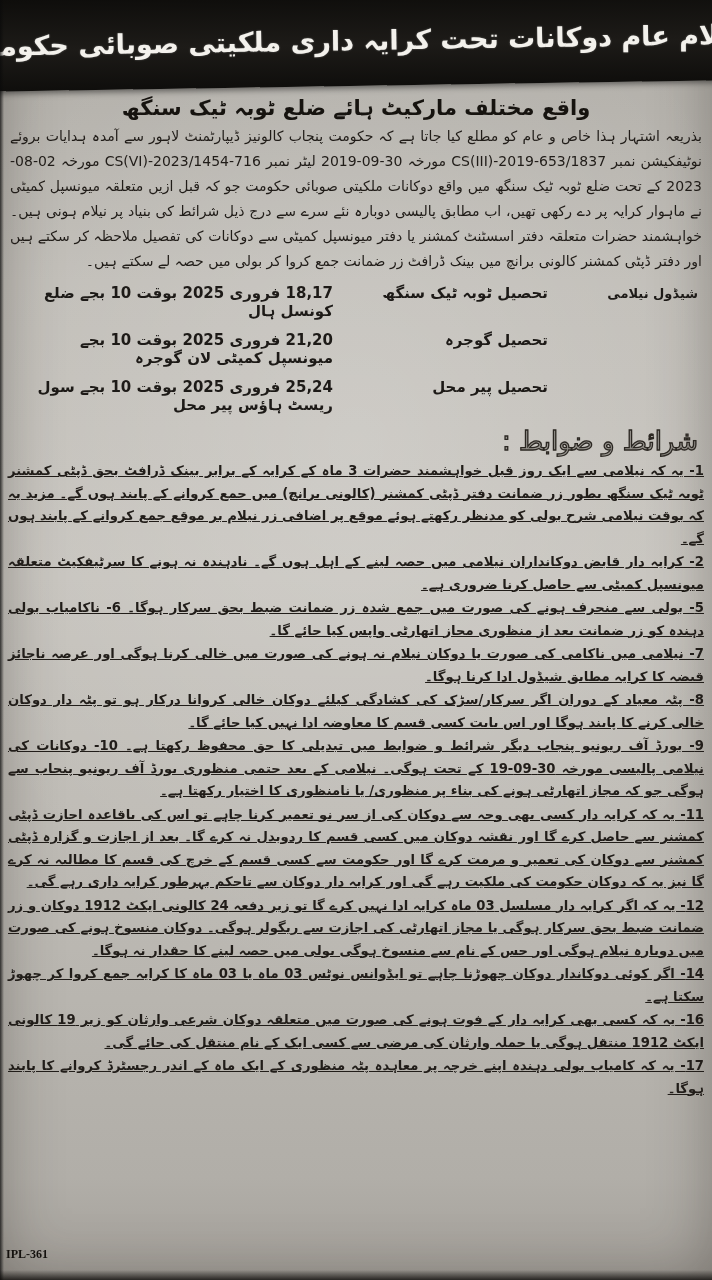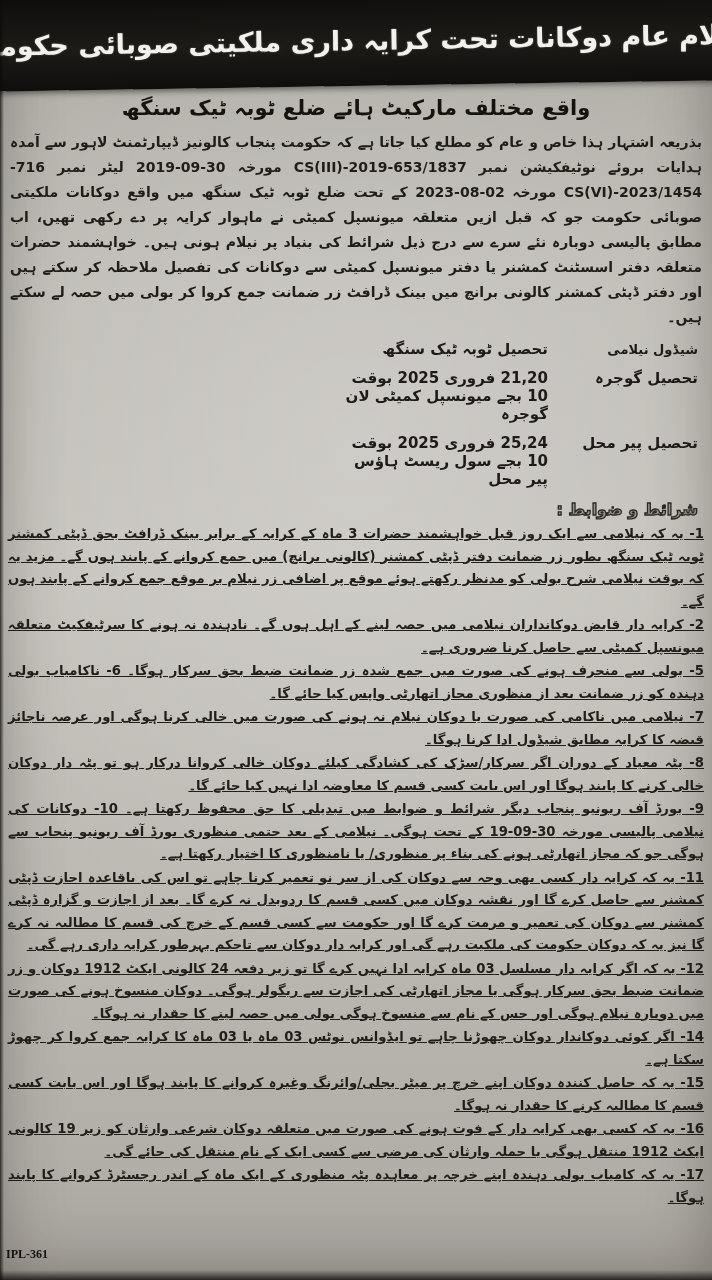--- a/index.html
+++ b/index.html
@@ -37,40 +37,40 @@
     text-shadow:0 0 2px rgba(255,255,255,.35);
     letter-spacing:0;
   }
   .subheader{
     text-align:center;
     font-size:21px;font-weight:bold;
     margin:10px 20px 4px 20px;
     color:#16130f;
   }
   .intro{
-    margin:10px 10px 0 10px;
+    margin:4px 10px 0 10px;
     font-size:14px;line-height:25px;
-    font-weight:bold;
+    font-weight:normal;
     text-align:justify;
     color:#201c18;
   }
   .schedule{
     margin:10px 14px 0 14px;
     display:grid;
     grid-template-columns:150px 215px 1fr;
     row-gap:11px;
     font-size:15px;font-weight:bold;
     align-items:baseline;
   }
   .schedule .label{font-size:13px;}
   .schedule .tehsil{}
   .schedule .dt{text-align:right;}
   .terms-heading{
     margin:12px 14px 2px 14px;
-    font-size:16px;font-weight:bold;
+    font-size:26px;font-weight:normal;
     color:rgba(190,187,180,.25);
     -webkit-text-stroke:1.3px #2b2722;
     text-shadow:0 0 1px rgba(43,39,34,.4);
   }
   .terms{
     margin:4px 8px 0 8px;
     font-size:13.2px;line-height:22.5px;
     font-weight:bold;
     text-align:justify;
     color:#211d19;
@@ -96,20 +96,21 @@
     <div class="banner-title">نیلام عام دوکانات تحت کرایہ داری ملکیتی صوبائی حکومت</div>
   </div>
 
   <div class="subheader">واقع مختلف مارکیٹ ہائے ضلع ٹوبہ ٹیک سنگھ</div>
 
   <div class="intro">بذریعہ اشتہار ہذا خاص و عام کو مطلع کیا جاتا ہے کہ حکومت پنجاب کالونیز ڈیپارٹمنٹ لاہور سے آمدہ ہدایات بروئے نوٹیفکیشن نمبر 653/1837-2019-CS(III) مورخہ 30-09-2019 لیٹر نمبر 716-2023/1454-CS(VI) مورخہ 02-08-2023 کے تحت ضلع ٹوبہ ٹیک سنگھ میں واقع دوکانات ملکیتی صوبائی حکومت جو کہ قبل ازیں متعلقہ میونسپل کمیٹی نے ماہوار کرایہ پر دے رکھی تھیں، اب مطابق پالیسی دوبارہ نئے سرے سے درج ذیل شرائط کی بنیاد پر نیلام ہونی ہیں۔ خواہشمند حضرات متعلقہ دفتر اسسٹنٹ کمشنر یا دفتر میونسپل کمیٹی سے دوکانات کی تفصیل ملاحظہ کر سکتے ہیں اور دفتر ڈپٹی کمشنر کالونی برانچ میں بینک ڈرافٹ زر ضمانت جمع کروا کر بولی میں حصہ لے سکتے ہیں۔</div>
 
   <div class="schedule">
     <div class="label">شیڈول نیلامی</div>
     <div class="tehsil">تحصیل ٹوبہ ٹیک سنگھ</div>
+    <div class="dt">18,17 فروری 2025 بوقت 10 بجے ضلع کونسل ہال</div>
 
     <div class="label"></div>
     <div class="tehsil">تحصیل گوجرہ</div>
     <div class="dt">21,20 فروری 2025 بوقت 10 بجے میونسپل کمیٹی لان گوجرہ</div>
 
     <div class="label"></div>
     <div class="tehsil">تحصیل پیر محل</div>
     <div class="dt">25,24 فروری 2025 بوقت 10 بجے سول ریسٹ ہاؤس پیر محل</div>
   </div>
 
@@ -118,21 +119,20 @@
   <div class="terms">
     <p>1- یہ کہ نیلامی سے ایک روز قبل خواہشمند حضرات 3 ماہ کے کرایہ کے برابر بینک ڈرافٹ بحق ڈپٹی کمشنر ٹوبہ ٹیک سنگھ بطور زر ضمانت دفتر ڈپٹی کمشنر (کالونی برانچ) میں جمع کروانے کے پابند ہوں گے۔ مزید یہ کہ بوقت نیلامی شرح بولی کو مدنظر رکھتے ہوئے موقع پر اضافی زر نیلام بر موقع جمع کروانے کے پابند ہوں گے۔</p>
     <p>2- کرایہ دار قابض دوکانداران نیلامی میں حصہ لینے کے اہل ہوں گے۔ نادہندہ نہ ہونے کا سرٹیفکیٹ متعلقہ میونسپل کمیٹی سے حاصل کرنا ضروری ہے۔</p>
     <p>5- بولی سے منحرف ہونے کی صورت میں جمع شدہ زر ضمانت ضبط بحق سرکار ہوگا۔ 6- ناکامیاب بولی دہندہ کو زر ضمانت بعد از منظوری مجاز اتھارٹی واپس کیا جائے گا۔</p>
     <p>7- نیلامی میں ناکامی کی صورت یا دوکان نیلام نہ ہونے کی صورت میں خالی کرنا ہوگی اور عرصہ ناجائز قبضہ کا کرایہ مطابق شیڈول ادا کرنا ہوگا۔</p>
     <p>8- پٹہ معیاد کے دوران اگر سرکار/سڑک کی کشادگی کیلئے دوکان خالی کروانا درکار ہو تو پٹہ دار دوکان خالی کرنے کا پابند ہوگا اور اس بابت کسی قسم کا معاوضہ ادا نہیں کیا جائے گا۔</p>
     <p>9- بورڈ آف ریونیو پنجاب دیگر شرائط و ضوابط میں تبدیلی کا حق محفوظ رکھتا ہے۔ 10- دوکانات کی نیلامی پالیسی مورخہ 30-09-19 کے تحت ہوگی۔ نیلامی کے بعد حتمی منظوری بورڈ آف ریونیو پنجاب سے ہوگی جو کہ مجاز اتھارٹی ہونے کی بناء پر منظوری/ یا نامنظوری کا اختیار رکھتا ہے۔</p>
     <p>11- یہ کہ کرایہ دار کسی بھی وجہ سے دوکان کی از سر نو تعمیر کرنا چاہے تو اس کی باقاعدہ اجازت ڈپٹی کمشنر سے حاصل کرے گا اور نقشہ دوکان میں کسی قسم کا ردوبدل نہ کرے گا۔ بعد از اجازت و گزارہ ڈپٹی کمشنر سے دوکان کی تعمیر و مرمت کرے گا اور حکومت سے کسی قسم کے خرچ کی قسم کا مطالبہ نہ کرے گا نیز یہ کہ دوکان حکومت کی ملکیت رہے گی اور کرایہ دار دوکان سے تاحکم بہرطور کرایہ داری رہے گی۔</p>
     <p>12- یہ کہ اگر کرایہ دار مسلسل 03 ماہ کرایہ ادا نہیں کرے گا تو زیر دفعہ 24 کالونی ایکٹ 1912 دوکان و زر ضمانت ضبط بحق سرکار ہوگی یا مجاز اتھارٹی کی اجازت سے ریگولر ہوگی۔ دوکان منسوخ ہونے کی صورت میں دوبارہ نیلام ہوگی اور جس کے نام سے منسوخ ہوگی بولی میں حصہ لینے کا حقدار نہ ہوگا۔</p>
     <p>14- اگر کوئی دوکاندار دوکان چھوڑنا چاہے تو ایڈوانس نوٹس 03 ماہ یا 03 ماہ کا کرایہ جمع کروا کر چھوڑ سکتا ہے۔</p>
-    <p>15- یہ کہ حاصل کنندہ دوکان اپنے خرچ پر میٹر بجلی/وائرنگ وغیرہ کروانے کا پابند ہوگا اور اس بابت کسی قسم کا مطالبہ کرنے کا حقدار نہ ہوگا۔</p>
     <p>16- یہ کہ کسی بھی کرایہ دار کے فوت ہونے کی صورت میں متعلقہ دوکان شرعی وارثان کو زیر 19 کالونی ایکٹ 1912 منتقل ہوگی یا جملہ وارثان کی مرضی سے کسی ایک کے نام منتقل کی جائے گی۔</p>
     <p>17- یہ کہ کامیاب بولی دہندہ اپنے خرچہ پر معاہدہ پٹہ منظوری کے ایک ماہ کے اندر رجسٹرڈ کروانے کا پابند ہوگا۔</p>
   </div>
 
   <div class="ipl">IPL-361</div>
 
   <div class="scan-edge-bottom"></div>
 </div>
 
 </body></html>

